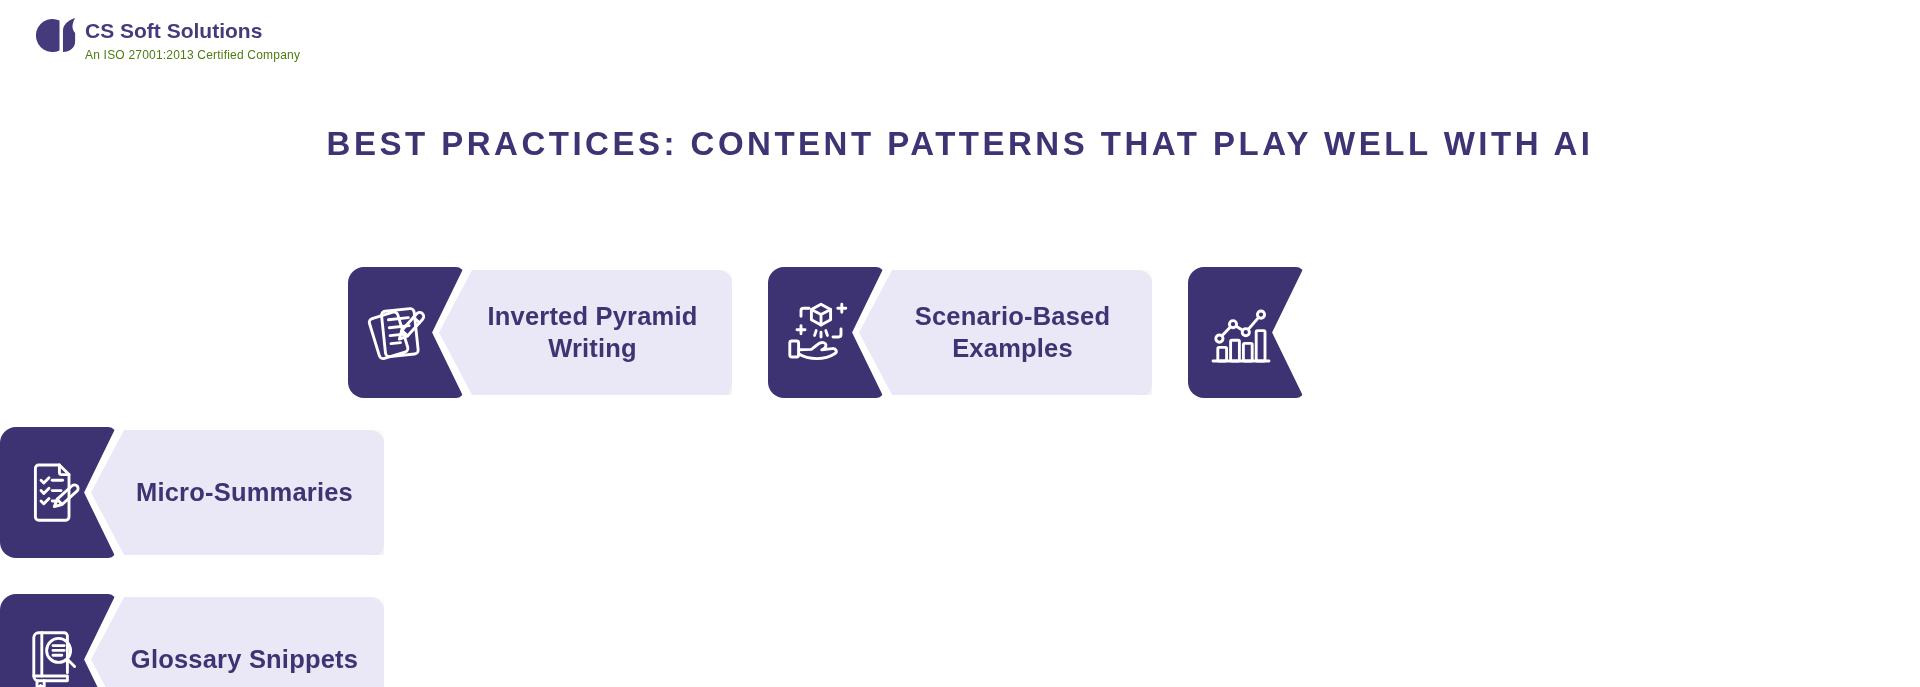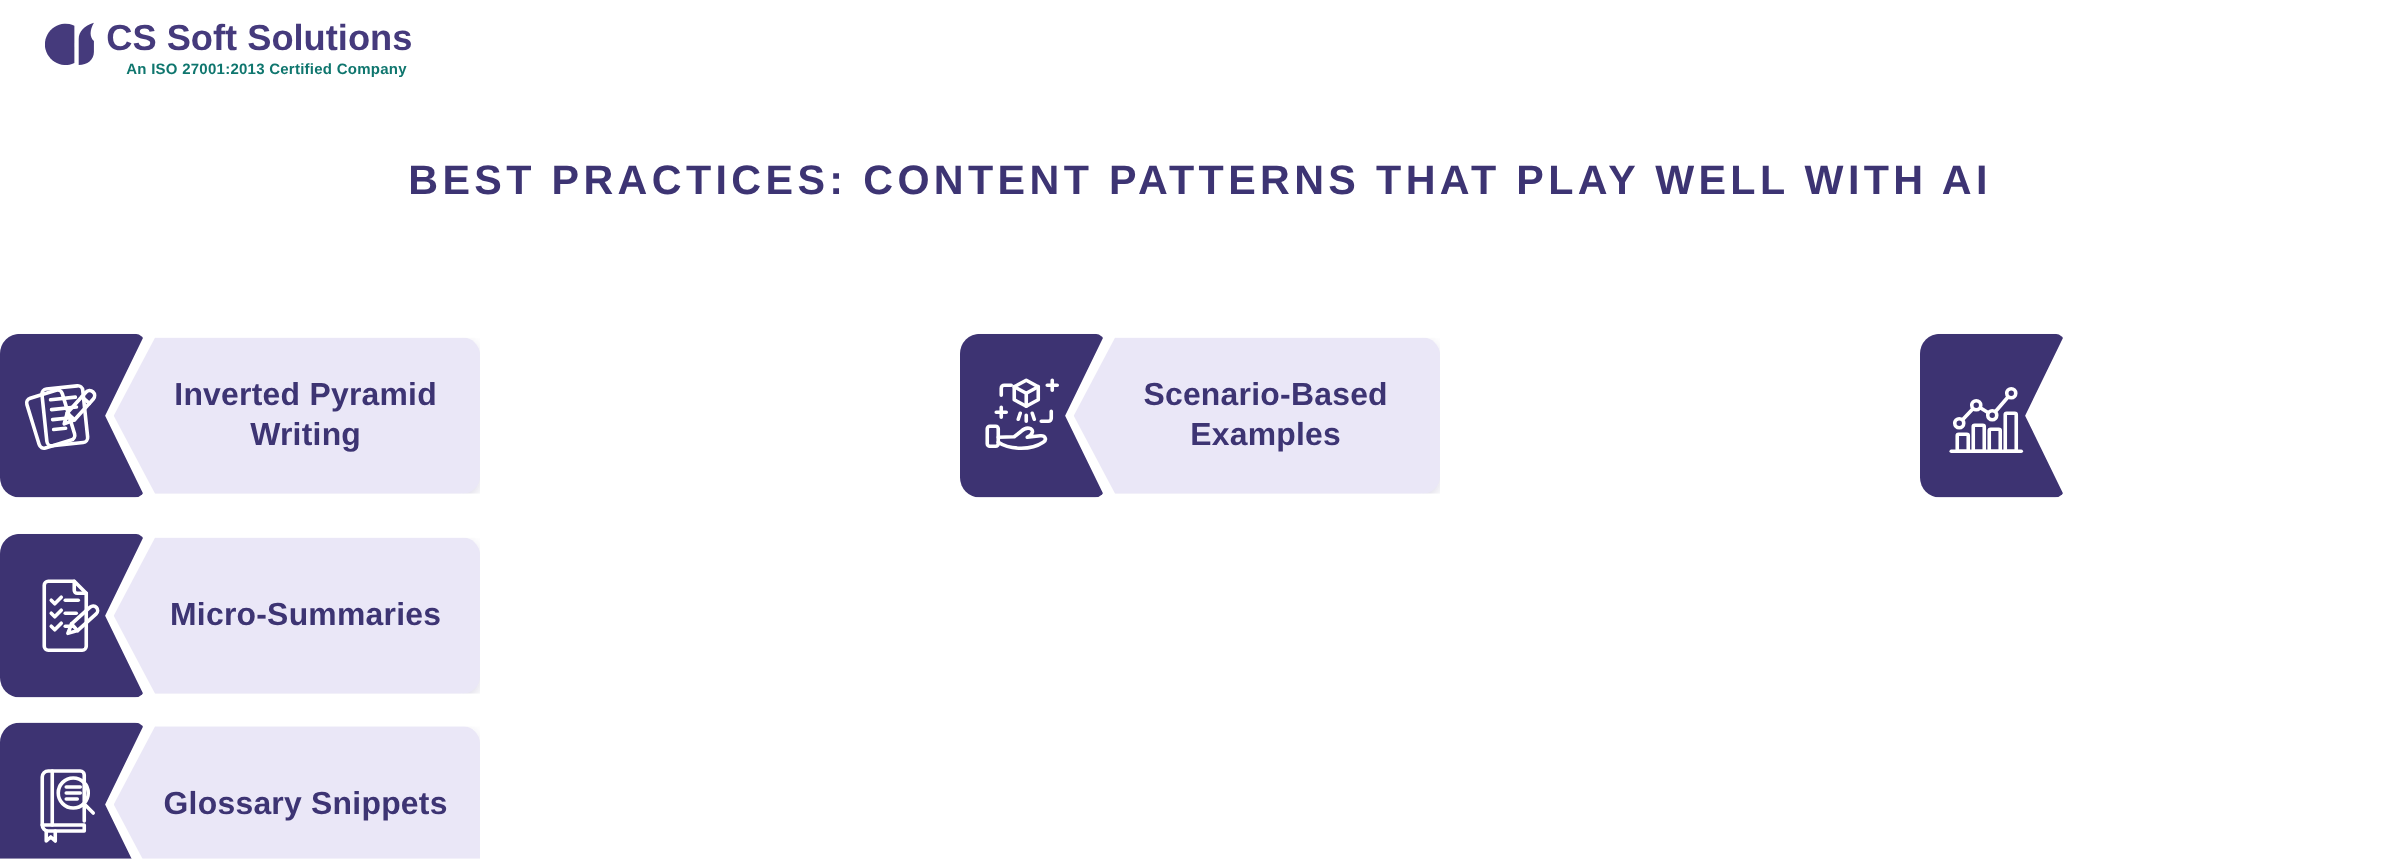--- a/index.html
+++ b/index.html
@@ -5,29 +5,29 @@
   html,body{margin:0;padding:0;background:#ffffff;}
   .canvas{
     position:relative;width:1920px;height:687px;background:#ffffff;overflow:hidden;
     font-family:"Liberation Sans",sans-serif;
   }
   
   .logo{position:absolute;left:36px;top:13px;display:flex;align-items:flex-start;}
   .logo-mark{width:40px;height:45px;flex:0 0 auto;}
   .logo-mark svg{width:40px;height:45px;display:block;}
   .logo-text{margin-left:9px;padding-top:3px;}
-  .logo-name{font-size:29px;font-weight:600;color:#453a7c;letter-spacing:0px;line-height:30px;}
-  .logo-tagline{font-size:12px;font-weight:700;color:#0f766e;margin-top:2px;letter-spacing:.2px;margin-left:16px;}
+  .logo-name{font-size:21px;font-weight:600;color:#453a7c;letter-spacing:0px;line-height:30px;}
+  .logo-tagline{font-size:12px;font-weight:400;color:#4d7c0f;margin-top:2px;letter-spacing:.2px;}
   
   .page-title{
     position:absolute;top:121px;left:0;width:100%;text-align:center;
     font-size:33px;font-weight:800;letter-spacing:3.5px;color:#3d3473;line-height:46px;
   }
   
-  .row{position:absolute;left:0;width:100%;display:flex;justify-content:space-between;gap:20px;}
+  .row{position:absolute;left:0;width:100%;display:flex;justify-content:center;gap:36px;}
   .row-1{top:267px;}
   .row-2{top:427px;flex-direction:column;}
   .card{position:relative;width:384px;height:131px;}
   .card-arrow{
     position:absolute;left:0;top:0;width:116px;height:131px;background:#3d3372;
     border-radius:16px 8px 8px 16px;
     clip-path:polygon(0 0,100% 0,72.5% 50%,100% 100%,0 100%);
   }
   .card-icon{position:absolute;left:13px;top:26px;width:80px;height:80px;}
   .card-icon svg{width:80px;height:80px;display:block;}

